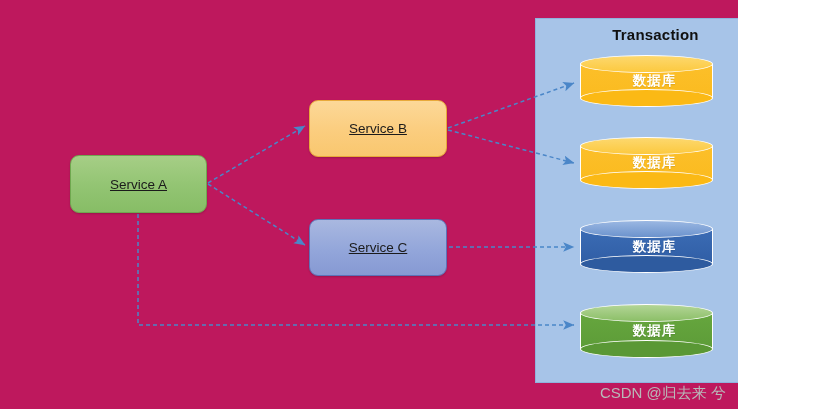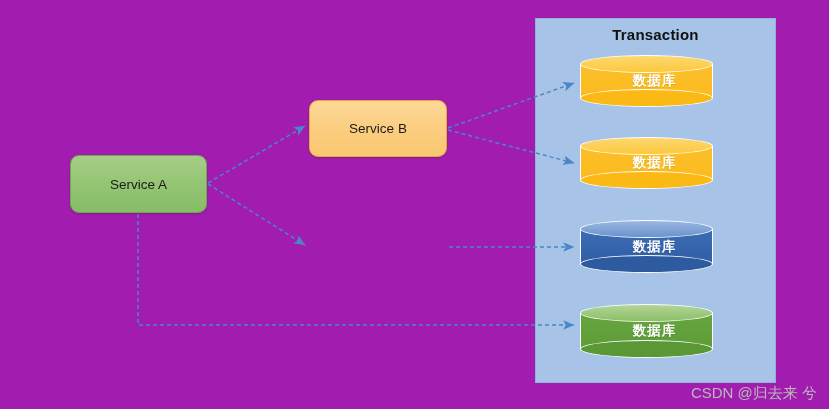--- a/index.html
+++ b/index.html
@@ -5,23 +5,23 @@
   html, body {
     margin: 0;
     padding: 0;
     background: #ffffff;
   }
   body {
     font-family: "Liberation Sans", "DejaVu Sans", sans-serif;
   }
   #canvas {
     position: relative;
-    width: 829px;
+    width: 738px;
     height: 409px;
-    background: #a21caf;
+    background: #be185d;
     overflow: hidden;
   }
 
   
   .tx-panel {
     position: absolute;
     left: 535px;
     top: 18px;
     width: 241px;
     height: 365px;
@@ -45,20 +45,21 @@
   .svc {
     position: absolute;
     border-radius: 9px;
     box-sizing: border-box;
     display: flex;
     align-items: center;
     justify-content: center;
     font-size: 13.5px;
     color: #1b1b1b;
     box-shadow: 0 1px 2px rgba(0,0,0,0.18);
+    text-decoration: underline;
   }
   .svc-a {
     left: 70px; top: 155px; width: 137px; height: 58px;
     background: linear-gradient(180deg, #a6ce86 0%, #92c472 55%, #87bd66 100%);
     border: 1px solid #6fa84f;
   }
   .svc-b {
     left: 309px; top: 100px; width: 138px; height: 57px;
     background: linear-gradient(180deg, #fcd898 0%, #fbcd7e 55%, #f9c76f 100%);
     border: 1px solid #e8a93a;
@@ -235,16 +236,19 @@
       <polyline points="138,214 138,325 574,325"></polyline>
     </g>
   </svg>
 
   <div class="svc svc-a">
     <span>Service A</span>
   </div>
   <div class="svc svc-b">
     <span>Service B</span>
   </div>
+  <div class="svc svc-c">
+    <span>Service C</span>
+  </div>
 
   <div class="watermark">CSDN @归去来 兮</div>
 
 </div>
 
 </body></html>

